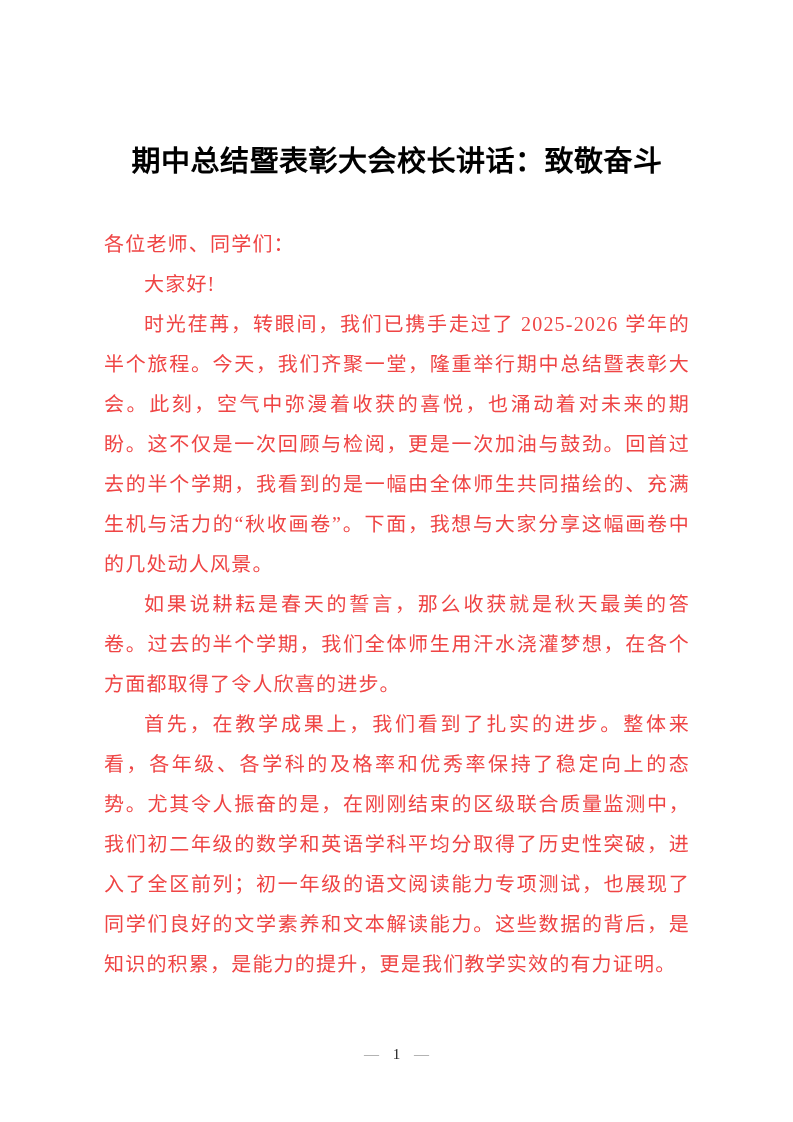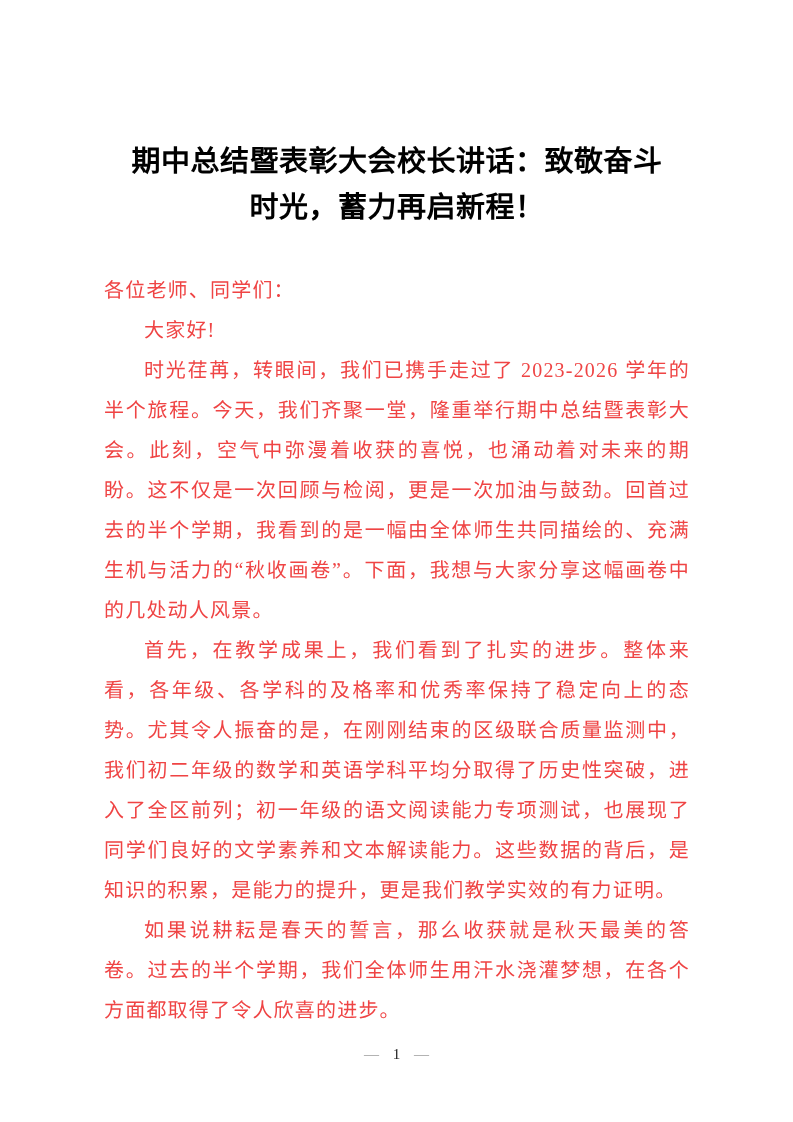--- a/index.html
+++ b/index.html
@@ -63,29 +63,28 @@
   }
 </style>
 </head>
 <body>
 
 <div class="page">
   <div class="content">
 
     <h1 class="doc-title">
       <span class="title-line">期中总结暨表彰大会校长讲话：致敬奋斗</span>
-      <span class="title-line">时光，蓄力再启新程！</span>
     </h1>
 
     <div class="body-text">
       <p class="no-indent">各位老师、同学们：</p>
       <p class="indent">大家好!</p>
-      <p class="indent">时光荏苒，转眼间，我们已携手走过了 2023-2026 学年的半个旅程。今天，我们齐聚一堂，隆重举行期中总结暨表彰大会。此刻，空气中弥漫着收获的喜悦，也涌动着对未来的期盼。这不仅是一次回顾与检阅，更是一次加油与鼓劲。回首过去的半个学期，我看到的是一幅由全体师生共同描绘的、充满生机与活力的“秋收画卷”。下面，我想与大家分享这幅画卷中的几处动人风景。</p>
+      <p class="indent">时光荏苒，转眼间，我们已携手走过了 2025-2026 学年的半个旅程。今天，我们齐聚一堂，隆重举行期中总结暨表彰大会。此刻，空气中弥漫着收获的喜悦，也涌动着对未来的期盼。这不仅是一次回顾与检阅，更是一次加油与鼓劲。回首过去的半个学期，我看到的是一幅由全体师生共同描绘的、充满生机与活力的“秋收画卷”。下面，我想与大家分享这幅画卷中的几处动人风景。</p>
+      <p class="indent">如果说耕耘是春天的誓言，那么收获就是秋天最美的答卷。过去的半个学期，我们全体师生用汗水浇灌梦想，在各个方面都取得了令人欣喜的进步。</p>
       <p class="indent">首先，在教学成果上，我们看到了扎实的进步。整体来看，各年级、各学科的及格率和优秀率保持了稳定向上的态势。尤其令人振奋的是，在刚刚结束的区级联合质量监测中，我们初二年级的数学和英语学科平均分取得了历史性突破，进入了全区前列；初一年级的语文阅读能力专项测试，也展现了同学们良好的文学素养和文本解读能力。这些数据的背后，是知识的积累，是能力的提升，更是我们教学实效的有力证明。</p>
-      <p class="indent">如果说耕耘是春天的誓言，那么收获就是秋天最美的答卷。过去的半个学期，我们全体师生用汗水浇灌梦想，在各个方面都取得了令人欣喜的进步。</p>
     </div>
 
   </div>
 
   <div class="footer">
     <span class="dash">—</span>
     <span class="num">1</span>
     <span class="dash">—</span>
   </div>
 </div>

